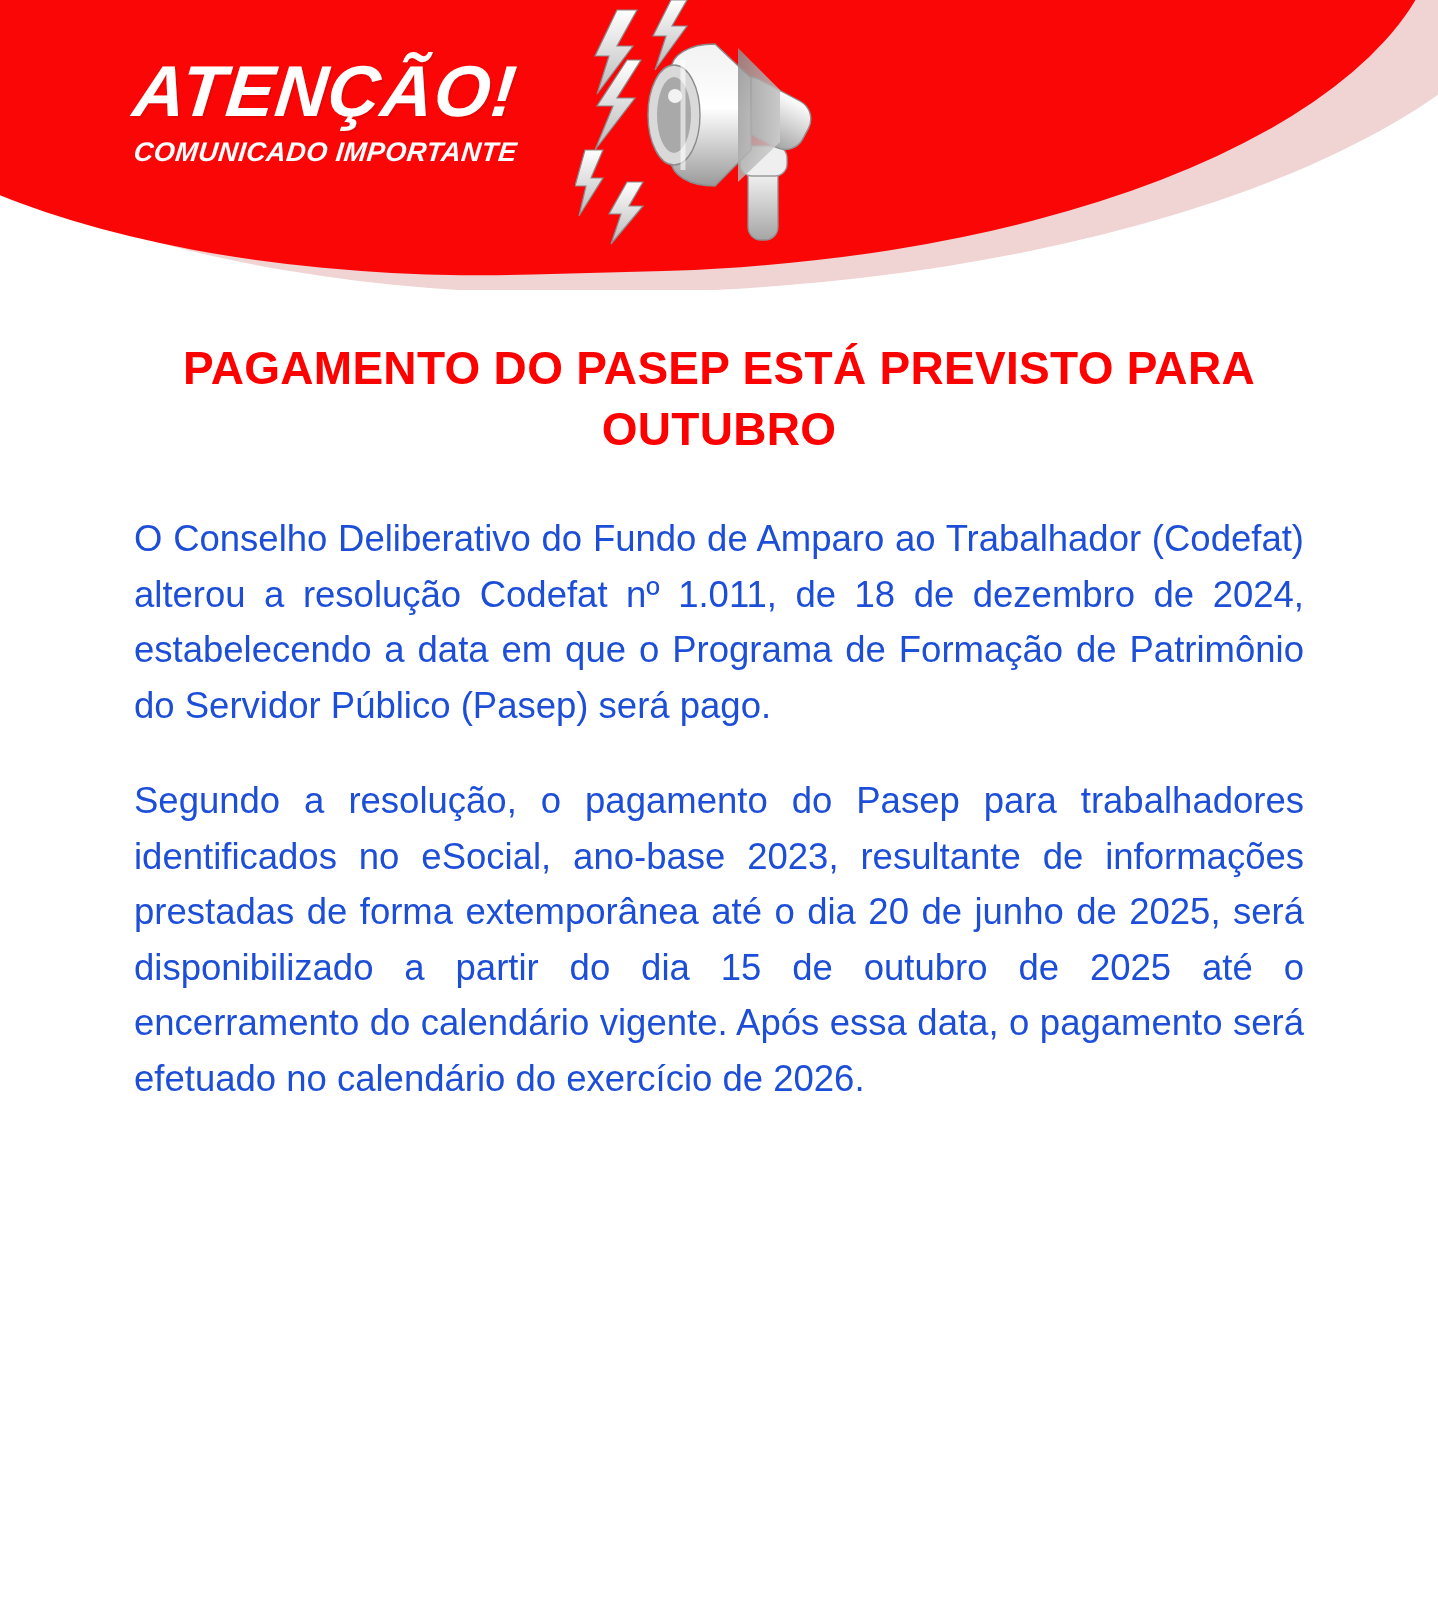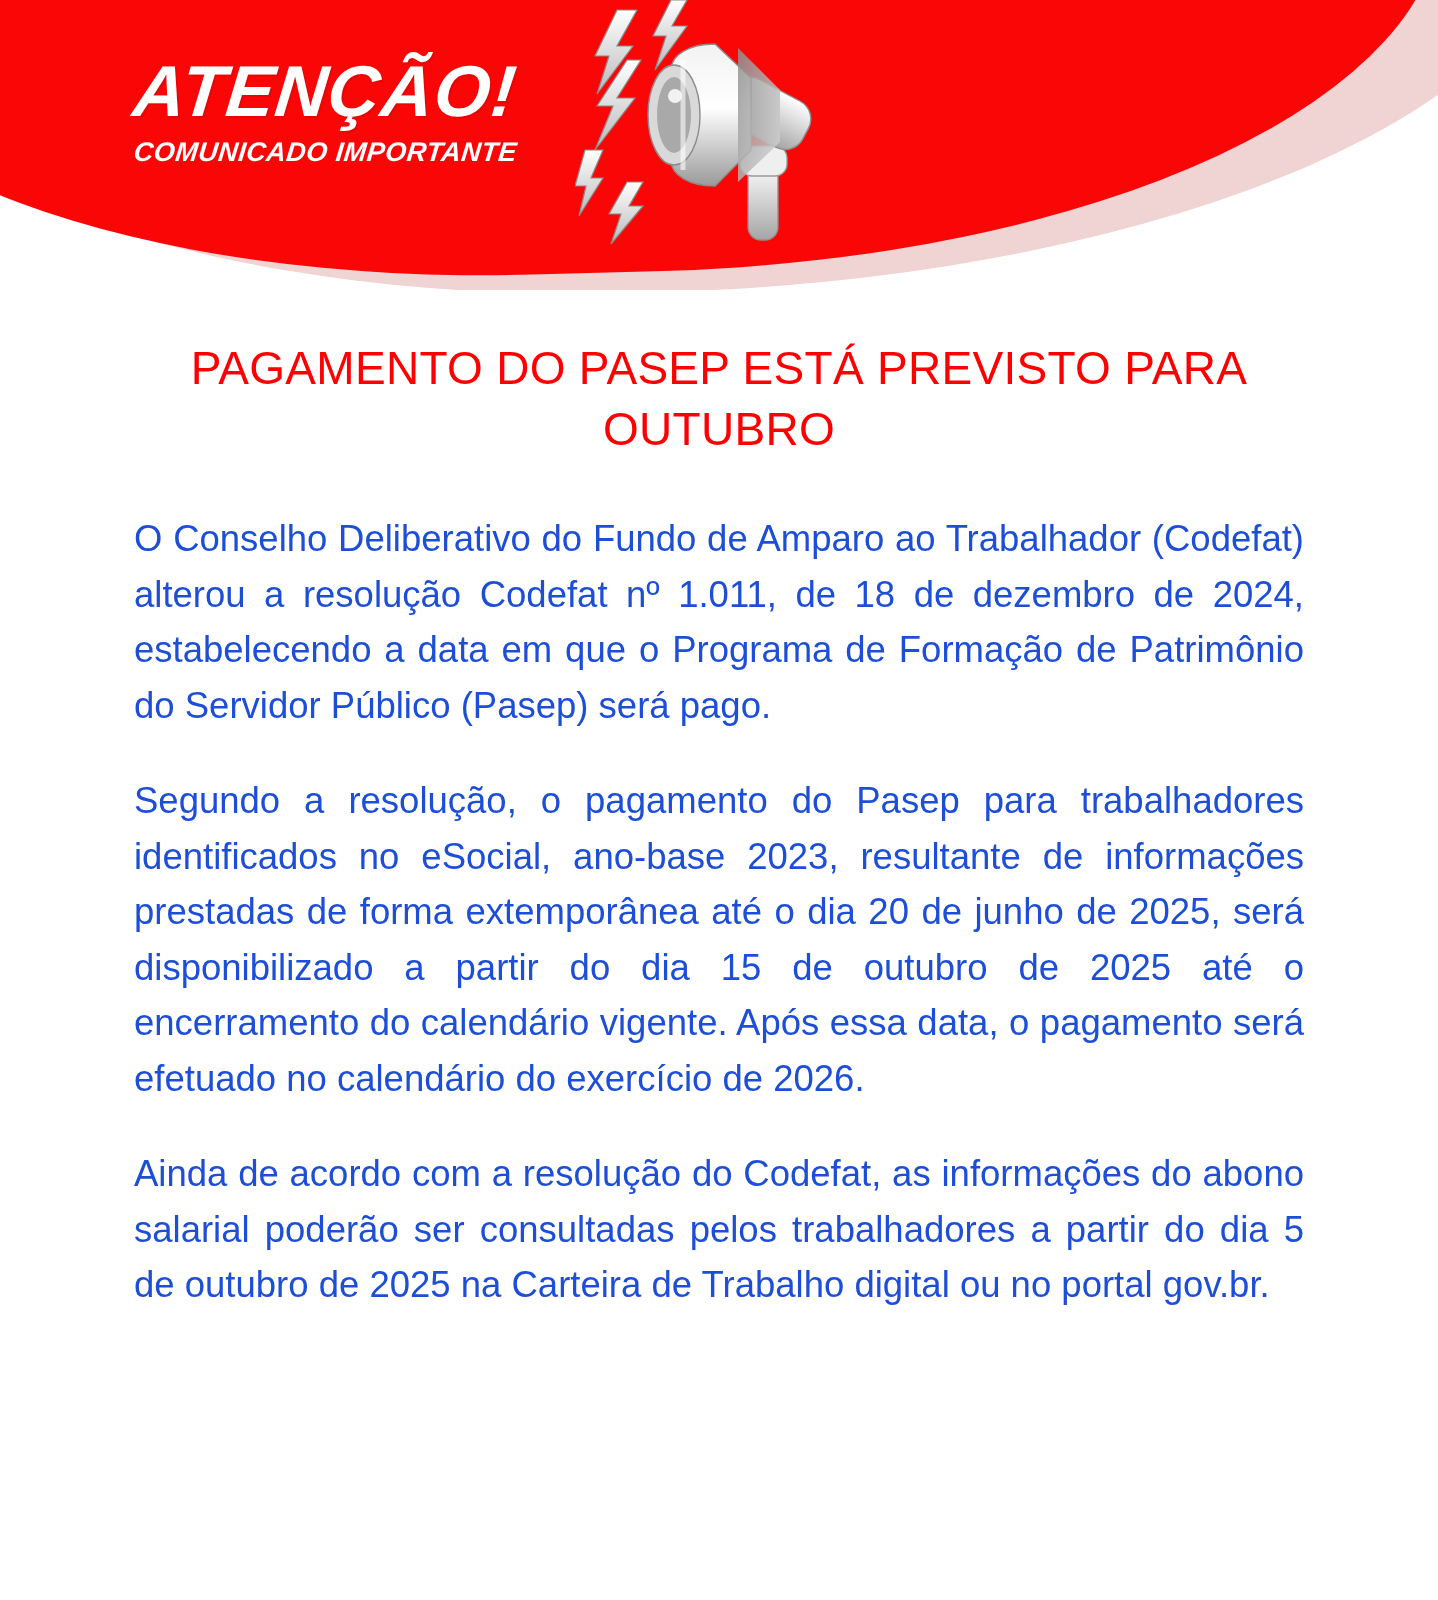--- a/index.html
+++ b/index.html
@@ -76,21 +76,21 @@
     top: 0px;
     z-index: 6;
   }
 
   
   .title {
     margin: 48px 0 0 0;
     text-align: center;
     color: #ff0000;
     font-size: 46px;
-    font-weight: normal;
+    font-weight: bold;
     line-height: 1.32;
     letter-spacing: 0.3px;
     padding: 0 150px;
   }
 
   
   .article {
     margin: 52px auto 0 auto;
     width: 1170px;
     font-size: 36.5px;
@@ -183,14 +183,13 @@
   </div>
 </div>
 
 <h1 class="title">PAGAMENTO DO PASEP ESTÁ PREVISTO PARA OUTUBRO</h1>
 
 <div class="watermark">&nbsp;</div>
 
 <div class="article">
   <p>O Conselho Deliberativo do Fundo de Amparo ao Trabalhador (Codefat) alterou a resolução Codefat nº 1.011, de 18 de dezembro de 2024, estabelecendo a data em que o Programa de Formação de Patrimônio do Servidor Público (Pasep) será pago.</p>
   <p>Segundo a resolução, o pagamento do Pasep para trabalhadores identificados no eSocial, ano-base 2023, resultante de informações prestadas de forma extemporânea até o dia 20 de junho de 2025, será disponibilizado a partir do dia 15 de outubro de 2025 até o encerramento do calendário vigente. Após essa data, o pagamento será efetuado no calendário do exercício de 2026.</p>
-  <p>Ainda de acordo com a resolução do Codefat, as informações do abono salarial poderão ser consultadas pelos trabalhadores a partir do dia 5 de outubro de 2025 na Carteira de Trabalho digital ou no portal gov.br.</p>
 </div>
 
 </body></html>

